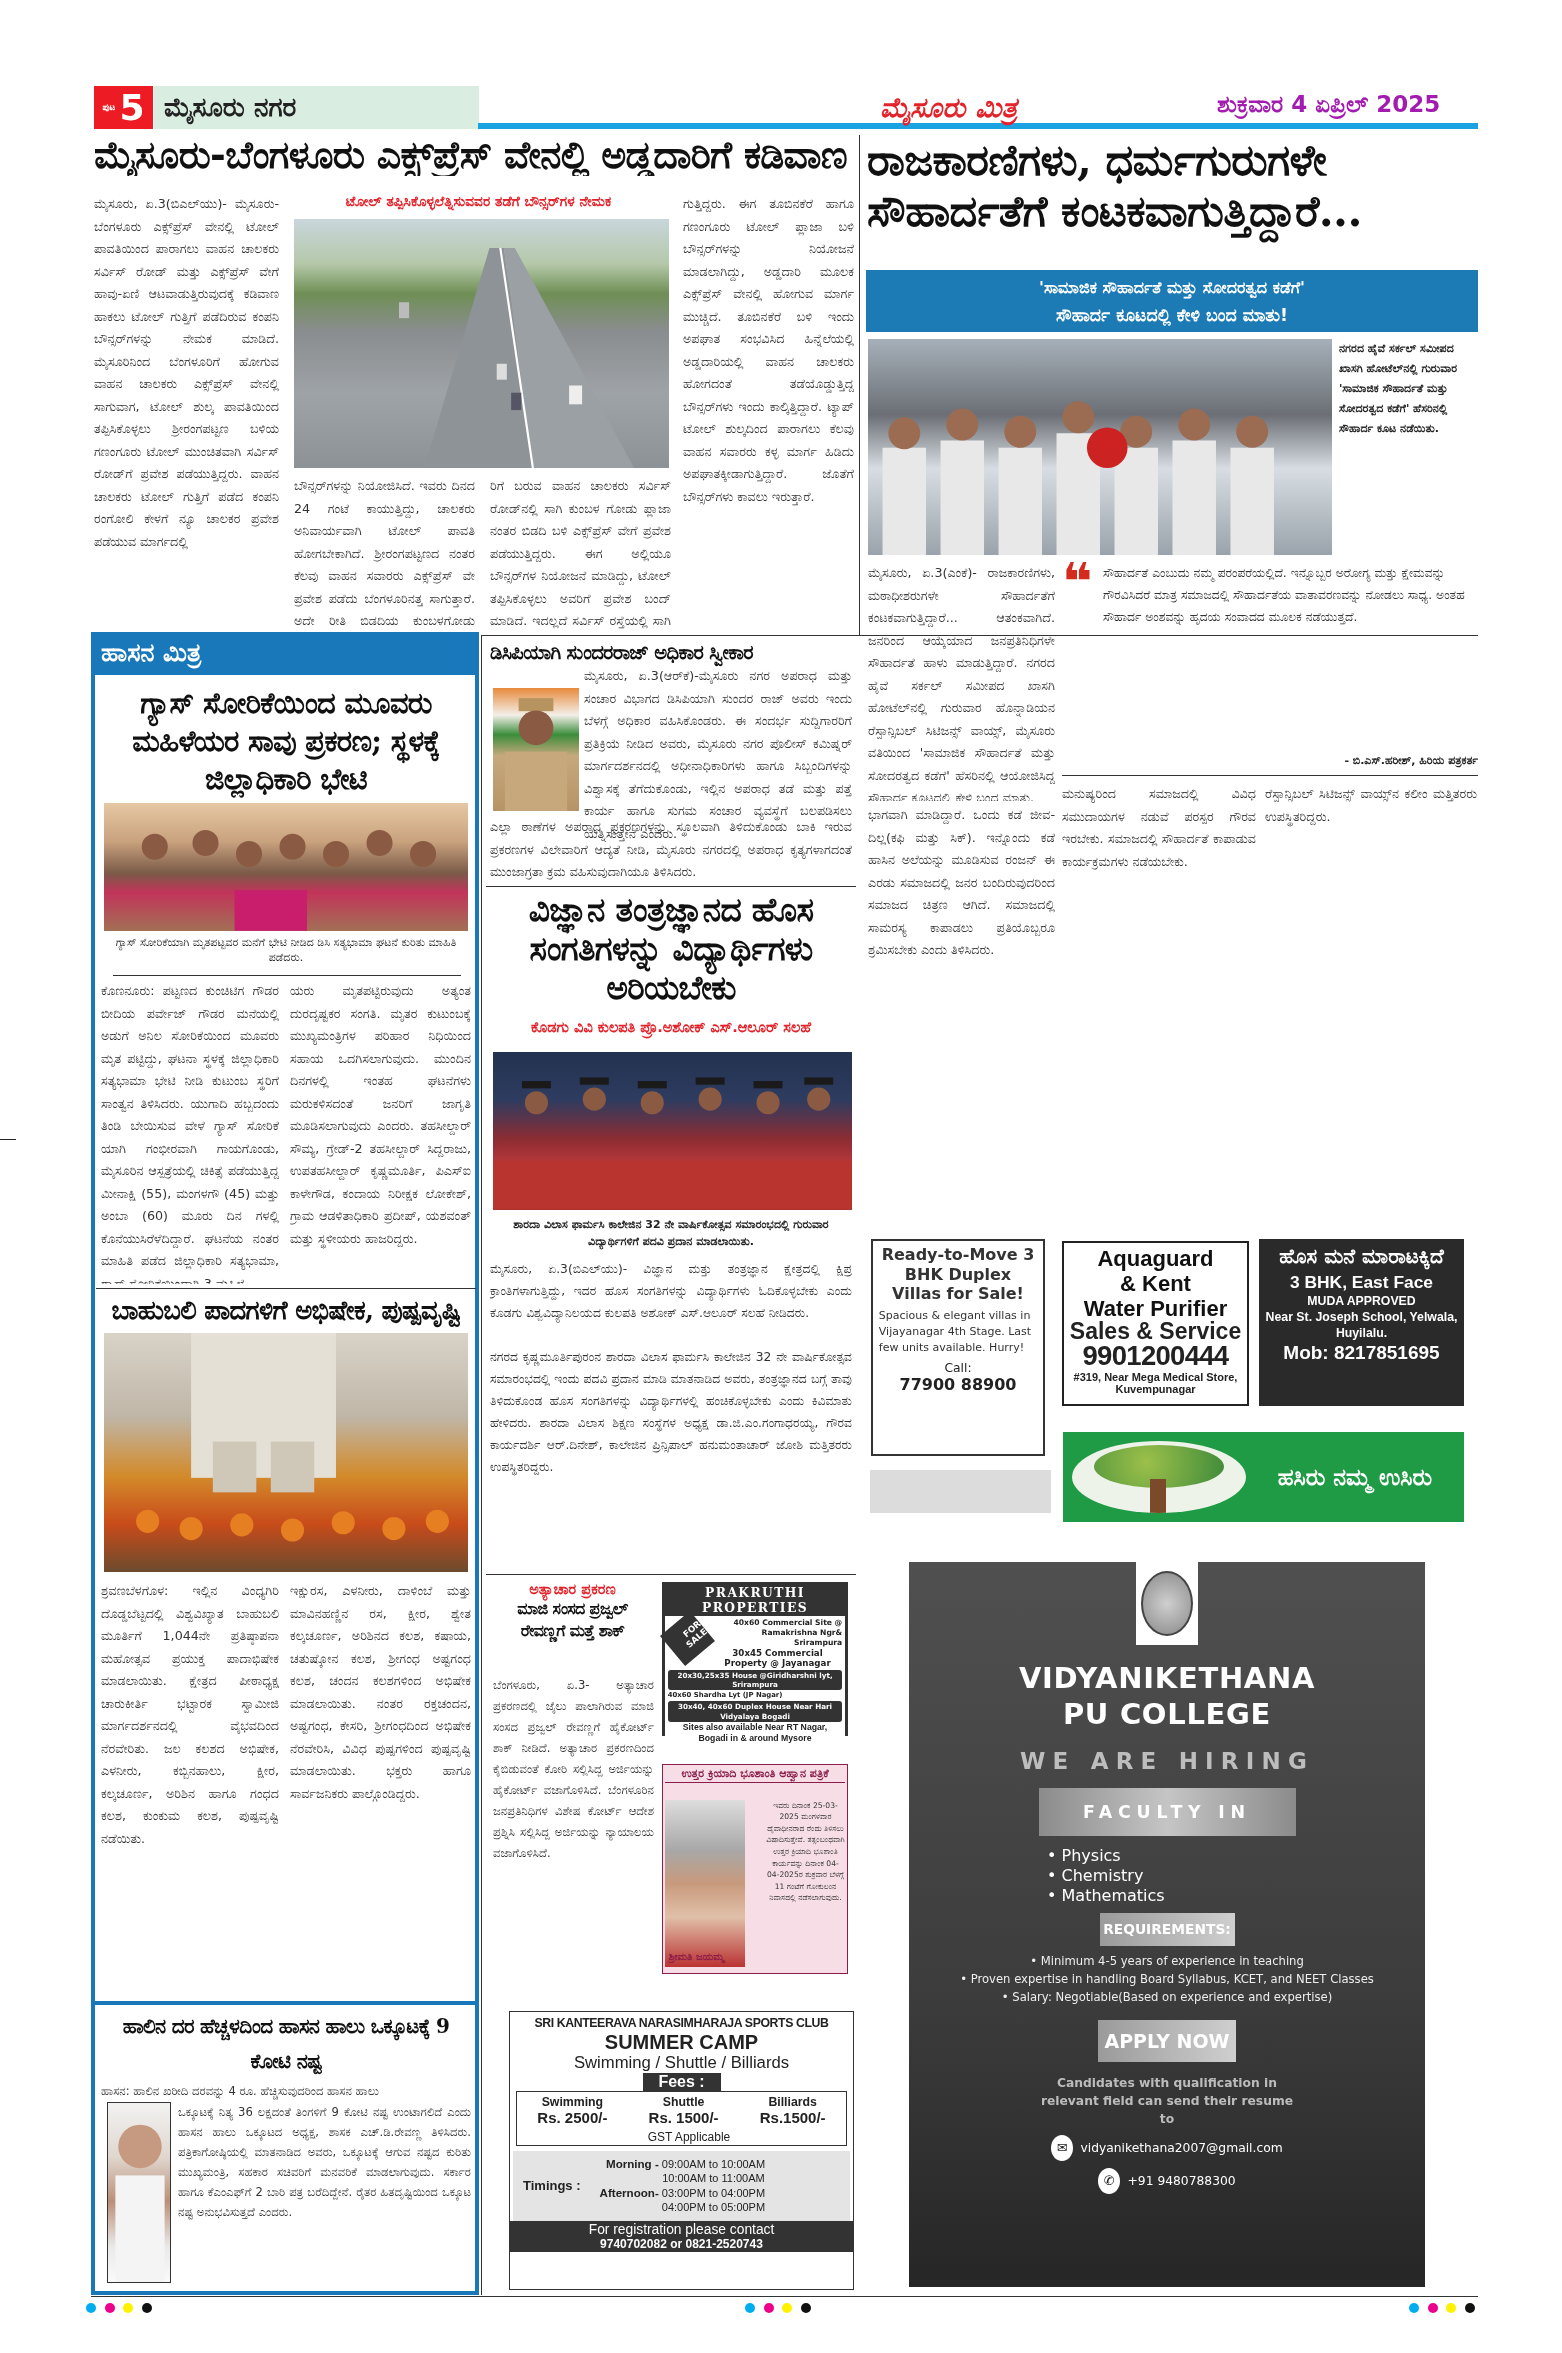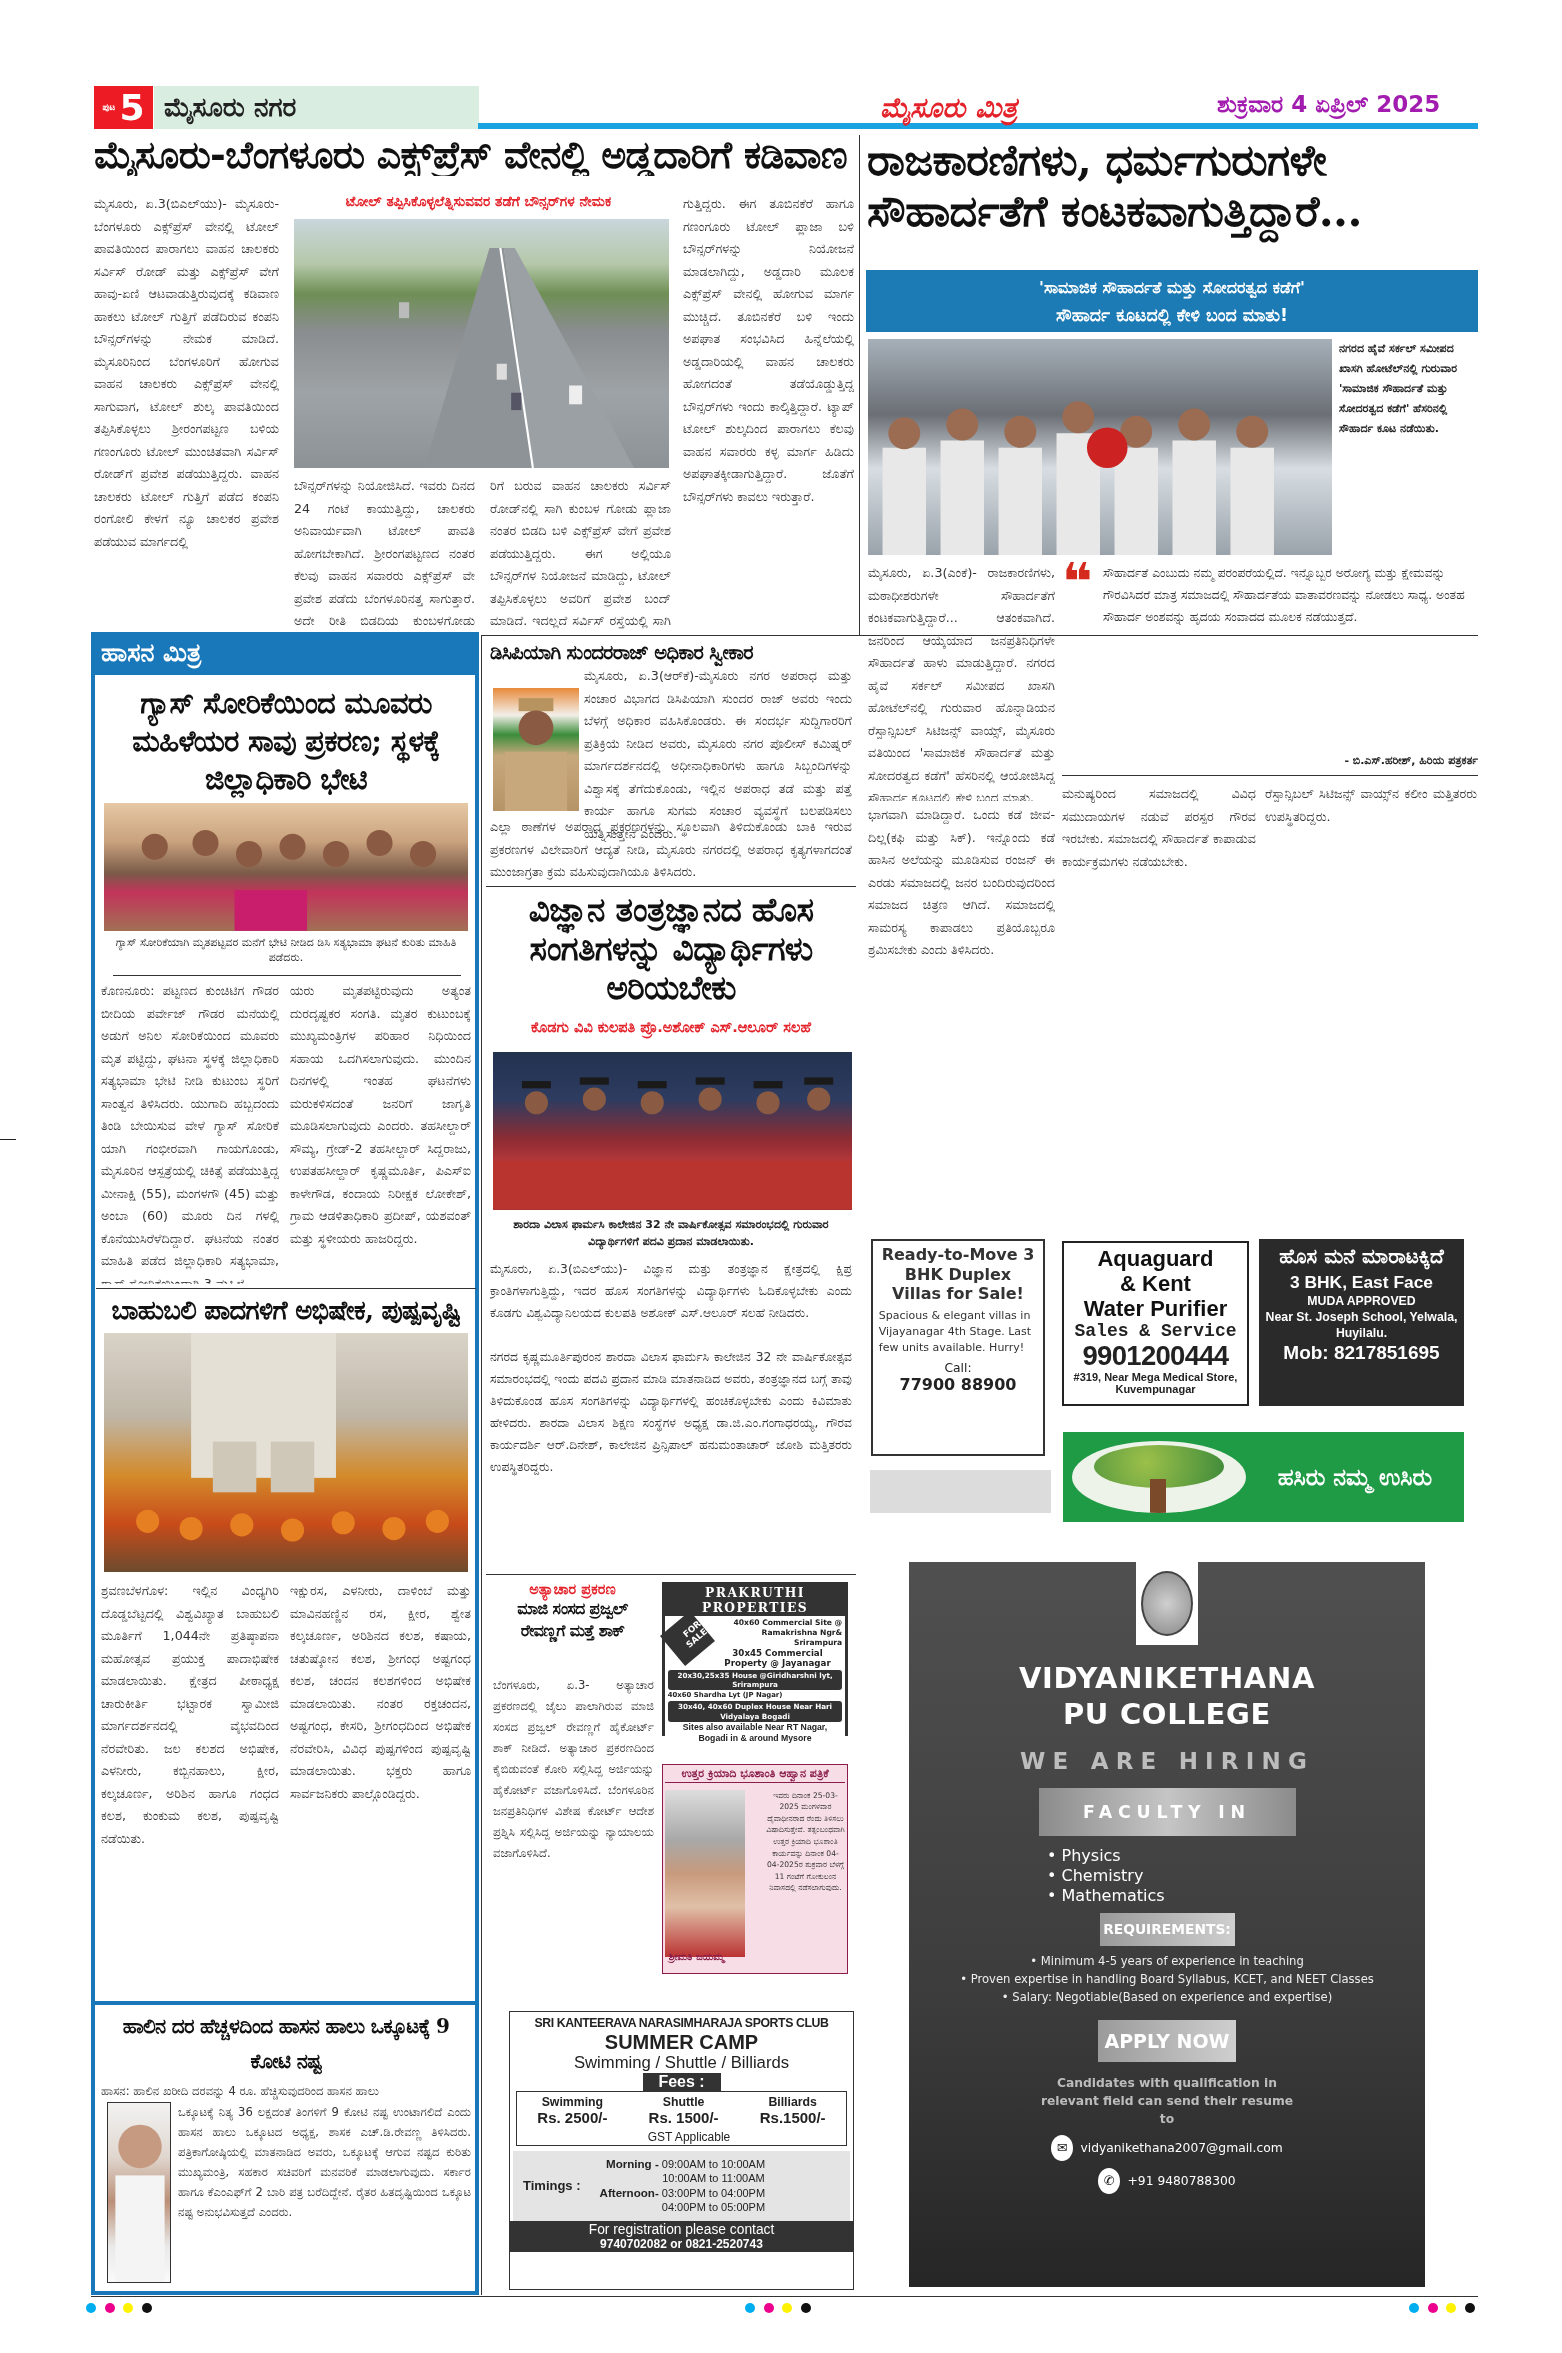--- a/index.html
+++ b/index.html
@@ -38,21 +38,21 @@
 
 .ad{position:absolute;text-align:center}
 #ad-villa{left:871px;top:1239px;width:174px;height:217px;border:2.2px solid #333;padding:4.3px 5.8px;font-family:"DejaVu Sans",sans-serif}
 #ad-villa .t{font-size:16px;font-weight:bold;color:#333;line-height:19.6px}
 #ad-villa .d{font-size:11px;color:#333;text-align:left;line-height:16px;margin-top:4.3px}
 #ad-villa .c{font-size:12.3px;margin-top:4.3px}
 #ad-villa .n{font-size:16px;font-weight:bold}
 #ad-grey{left:870px;top:1470px;width:181px;height:43px;background:#dcdcdc}
 #ad-aqua{left:1062px;top:1241px;width:187px;height:165px;border:2.9px solid #222;padding:2.9px}
 #ad-aqua .a{font-family:"Liberation Sans",sans-serif;font-weight:bold;font-size:22px;line-height:25px;color:#111}
-#ad-aqua .s{font-family:Liberation Mono, monospace;font-weight:bold;font-size:18px;line-height:20px}
+#ad-aqua .s{font-family:Liberation Sans, sans-serif;font-weight:bold;font-size:23px;line-height:20px}
 #ad-aqua .p{font-family:"Liberation Sans",sans-serif;font-weight:bold;font-size:27.5px;line-height:30px;letter-spacing:-0.7px}
 #ad-aqua .ad1{font-family:"Liberation Sans",sans-serif;font-weight:bold;font-size:11px;line-height:12.3px}
 #ad-house{left:1259px;top:1239px;width:205px;height:167px;background:#2a2a2a;color:#fff;padding:4.3px}
 #ad-house .k{font-size:20px;font-weight:bold;line-height:27.5px;font-family:"DejaVu Serif",serif}
 #ad-house .b{font-family:"Liberation Sans",sans-serif;font-weight:bold;font-size:17.4px;line-height:22px}
 #ad-house .m{font-family:"Liberation Sans",sans-serif;font-weight:bold;font-size:12.3px;line-height:16px}
 #ad-house .mob{font-family:"Liberation Sans",sans-serif;font-weight:bold;font-size:19px;line-height:23px}
 #ad-green{left:1063px;top:1432px;width:401px;height:90px;background:#1f9a45;display:flex;align-items:center}
 #ad-green .tree{width:174px;height:72px;margin-left:8.7px;background:#eef3ea;border-radius:50%;position:relative;overflow:hidden}
 #ad-green .tree .crown{position:absolute;left:22px;top:4.3px;width:130px;height:43px;border-radius:50%;background:radial-gradient(circle at 40% 40%,#9cc04a,#3e8a3a)}
@@ -73,21 +73,21 @@
 #ad-college .ic{width:22px;height:26px;background:#fff;border-radius:50%;color:#222;font-size:13px;line-height:26px;text-align:center}
 #ad-prak{left:662px;top:1582px;width:186px;height:154px;background:#333;color:#fff;padding:2.9px}
 #ad-prak .h{font-family:"DejaVu Serif",serif;font-weight:bold;font-size:12.3px;letter-spacing:1.4px}
 #ad-prak .inner{background:#fff;color:#222;margin-top:1.4px;padding:2.2px 2.9px;font-size:7.6px;font-weight:bold;line-height:10px;text-align:right;position:relative}
 #ad-prak .sale{position:absolute;left:2.9px;top:2.9px;width:39px;height:39px;background:#333;color:#fff;font-size:8.7px;transform:rotate(-40deg);display:flex;align-items:center;justify-content:center;line-height:10px}
 #ad-prak .dark{background:#333;color:#fff;border-radius:2.9px;padding:0.7px 2.2px;margin-top:1.4px;font-size:7.2px;line-height:9.4px;text-align:center}
 #ad-prak .sites{font-family:"Liberation Sans",sans-serif;font-size:8.7px;line-height:11px;text-align:center;font-weight:bold;color:#222}
 #ad-prak .ph{font-family:"Liberation Sans",sans-serif;font-size:12.3px;font-weight:bold;margin-top:2.2px;text-align:center}
 #ad-obit{left:662px;top:1764px;width:186px;height:210px;background:#f7dde6;border:1.4px solid #8a1d4a;padding:2.2px}
 #ad-obit .h{color:#8a1d4a;font-weight:bold;font-size:11px;text-align:center;border-bottom:0.7px solid #8a1d4a;padding-bottom:1.4px}
-#ad-obit .row{display:flex;gap:21px;margin-top:7px}
+#ad-obit .row{display:flex;gap:21px;margin-top:17px}
 #ad-obit .pic{width:80px;height:167px;background:linear-gradient(180deg,#ddd 0%,#a8a8a8 30%,#c89a7c 50%,#e0c0a8 70%,#b33 100%)}
 #ad-obit .txt{flex:1;font-size:7.6px;line-height:11.6px;color:#333;text-align:center}
 #ad-obit .name{font-weight:bold;font-size:10px;color:#8a1d4a;margin-top:2.9px}
 #ad-camp{left:509px;top:2011px;width:345px;height:279px;border:1.4px solid #333}
 #ad-camp .club{font-family:"Liberation Sans",sans-serif;font-weight:bold;font-size:12.3px;text-align:center;letter-spacing:-0.4px;line-height:16px;margin-top:2.9px}
 #ad-camp .sc{font-family:"Liberation Sans",sans-serif;font-weight:bold;font-size:20px;text-align:center;line-height:22px}
 #ad-camp .act{font-family:"Liberation Sans",sans-serif;font-size:16.7px;text-align:center;line-height:19px}
 #ad-camp .fees{margin:1.4px auto 0;width:78px;background:#333;color:#fff;font-family:"Liberation Sans",sans-serif;font-weight:bold;font-size:16px;text-align:center}
 #ad-camp .tbl{margin:0 5.8px;border:1.4px solid #333;display:flex;justify-content:space-around;font-family:"Liberation Sans",sans-serif;text-align:center;padding:2.9px 0 0;position:relative;height:55px}
 #ad-camp .tbl .c .n{font-weight:bold;font-size:12.3px}

